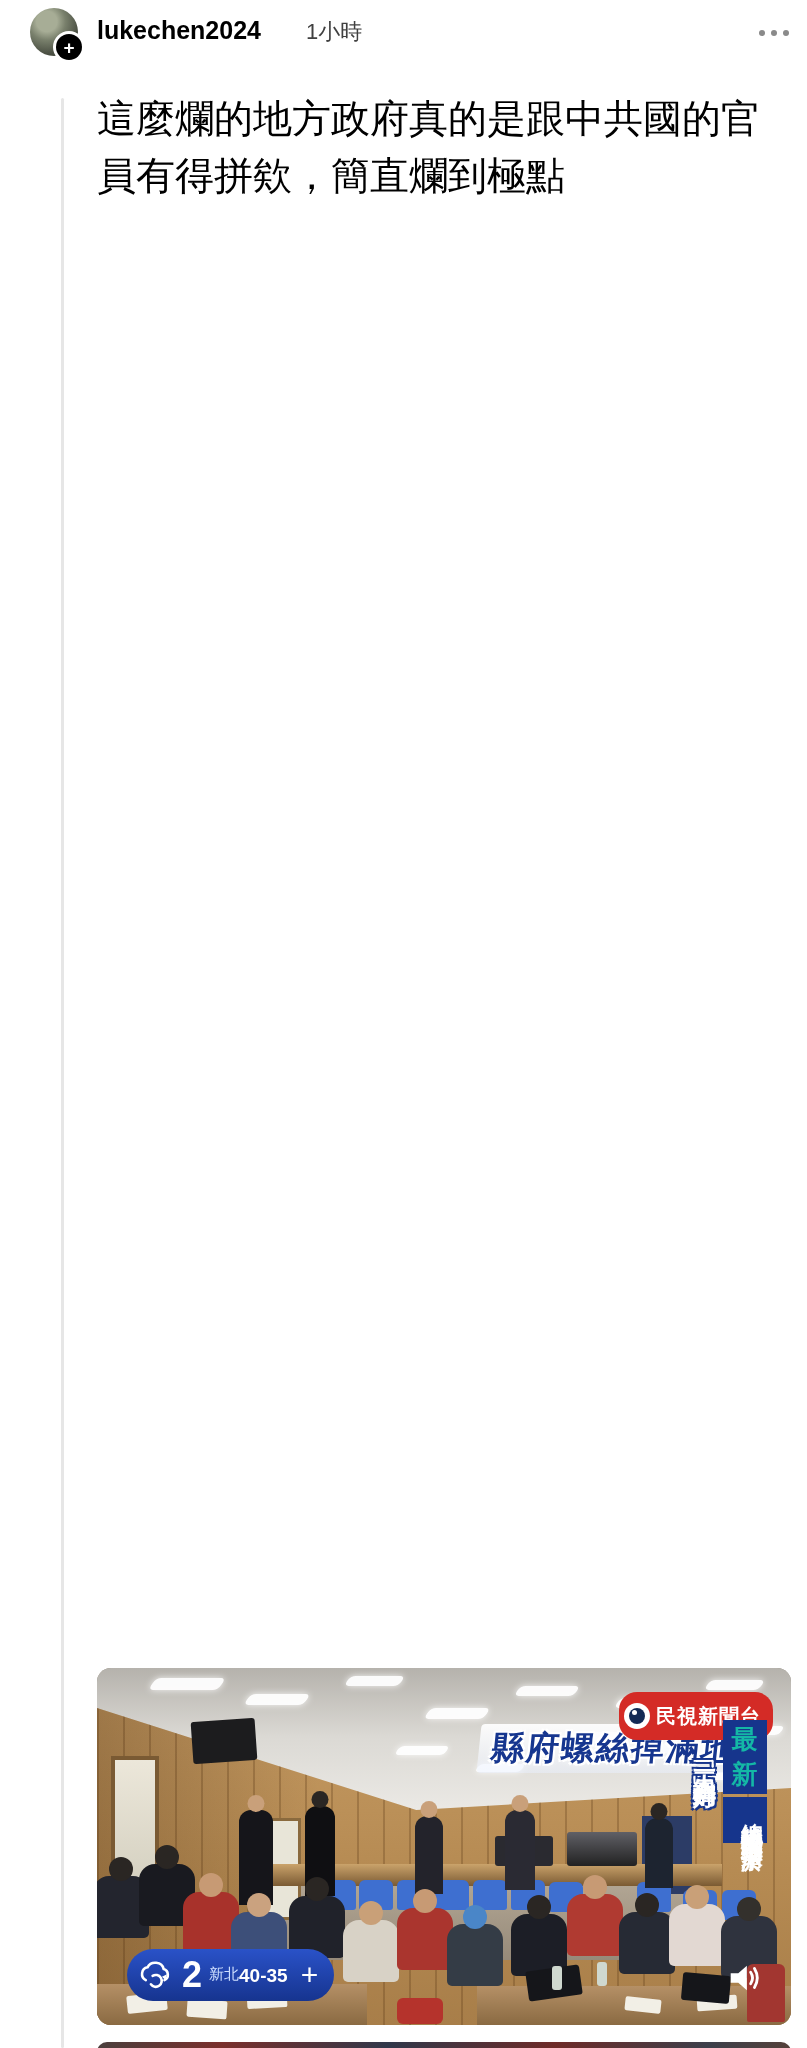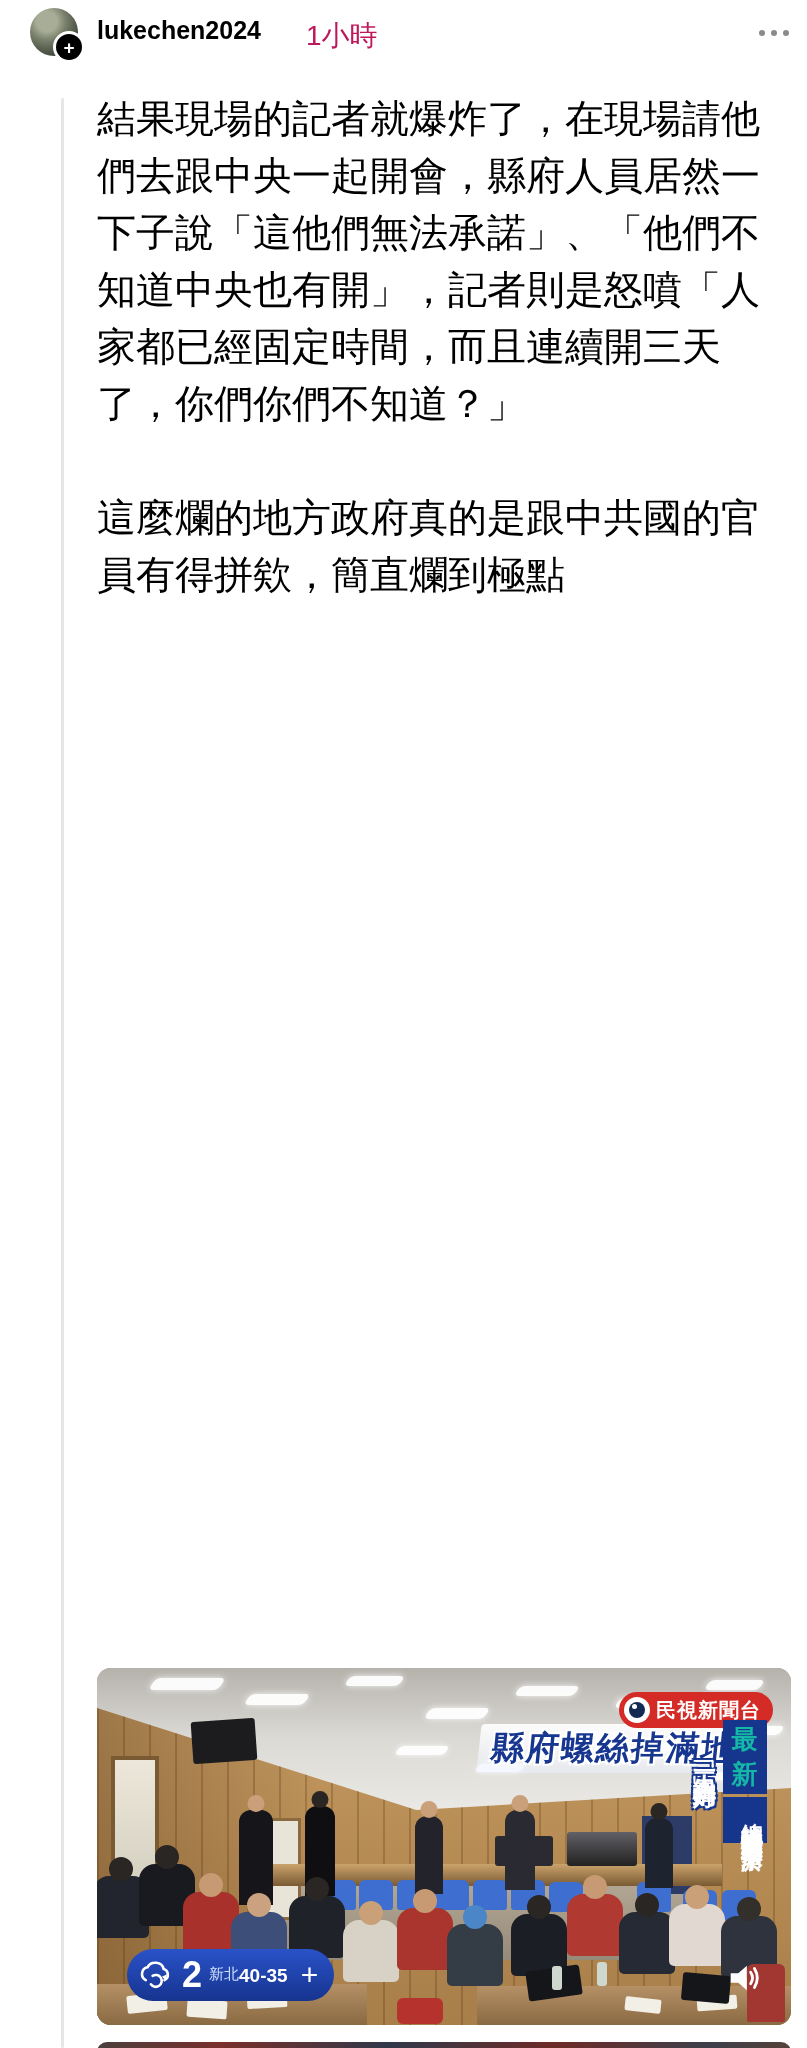--- a/index.html
+++ b/index.html
@@ -8,21 +8,21 @@
 
   
   .thread-line{position:absolute;left:61px;top:98px;width:3px;height:1950px;background:#e6e6e6;border-radius:2px;}
 
   
   .avatar{position:absolute;left:30px;top:8px;width:48px;height:48px;border-radius:50%;
     background:radial-gradient(circle at 35% 28%,#a7ad96 0 22%,#79806c 40%,#4d5245 68%,#30332b 100%);}
   .plus-badge{position:absolute;left:56px;top:34px;width:26px;height:26px;border-radius:50%;background:#000;
     box-shadow:0 0 0 3px #fff;color:#fff;font-size:19px;font-weight:bold;display:flex;align-items:center;justify-content:center;line-height:1;}
   .username{position:absolute;left:97px;top:16px;font-size:25px;font-weight:bold;color:#000;}
-  .timestamp{position:absolute;left:306px;top:17px;font-size:28px;color:#be185d;text-align:right;}
+  .timestamp{position:absolute;left:306px;top:17px;font-size:22px;color:#404040;text-align:right;}
   .more-menu{position:absolute;right:14px;top:26px;display:flex;gap:6px;padding:4px;cursor:pointer;}
   .more-menu i{width:6px;height:6px;border-radius:50%;background:#8a8a8a;}
 
   
   .post-body{position:absolute;left:97px;top:90px;width:700px;color:#000;}
   .post-body p{margin:0 0 57px 0;font-size:39px;line-height:57px;white-space:pre-line;letter-spacing:0;}
 
   
   .video{position:absolute;left:97px;top:1668px;width:694px;height:357px;border-radius:14px;overflow:hidden;background:#8f8679;}
   .scene{position:absolute;inset:0;}
@@ -47,21 +47,21 @@
   .sit{position:absolute;width:56px;height:62px;border-radius:16px 16px 5px 5px;background:var(--b);}
   .sit:before{content:"";position:absolute;left:50%;top:-19px;transform:translateX(-50%);width:24px;height:24px;border-radius:50%;background:var(--h);}
   .ftable{position:absolute;background:linear-gradient(#b59066,#8a6a42);}
   .paper{position:absolute;background:#f2efe6;border-radius:2px;}
   .lap{position:absolute;background:#15161a;border-radius:3px;}
   .redbag{position:absolute;width:46px;height:26px;background:#b5332c;border-radius:6px;}
   .redchair{position:absolute;left:650px;top:296px;width:38px;height:58px;background:#a23630;border-radius:6px 6px 2px 2px;}
   .bottle{position:absolute;width:10px;height:24px;background:#cfd8cf;border-radius:3px;}
 
   
-  .ftv-badge{position:absolute;top:24px;right:18px;height:36px;border-radius:18px;background:#d42b26;
+  .ftv-badge{position:absolute;top:24px;right:18px;height:48px;border-radius:18px;background:#d42b26;
     display:flex;align-items:center;gap:6px;padding:0 12px 0 5px;z-index:10;}
   .ftv-eye{width:26px;height:26px;border-radius:50%;background:#fff;position:relative;}
   .ftv-eye:before{content:"";position:absolute;left:5px;top:5px;width:16px;height:16px;border-radius:50%;background:#132a55;}
   .ftv-eye:after{content:"";position:absolute;left:8px;top:7px;width:5px;height:5px;border-radius:50%;background:#fff;}
   .ftv-badge span{color:#fff;font-size:20px;font-weight:bold;letter-spacing:1px;}
   .headline{position:absolute;left:382px;top:56px;z-index:9;font-size:33px;font-weight:bold;color:#16368f;
     letter-spacing:2px;transform:skewX(-6deg);padding:2px 12px;border-radius:4px;
     background:linear-gradient(180deg,rgba(255,255,255,.92),rgba(233,240,255,.5));
     text-shadow:2px 2px 0 #fff,-2px -2px 0 #fff,2px -2px 0 #fff,-2px 2px 0 #fff,0 0 8px #fff;}
   .timebar{position:absolute;left:372px;top:110px;height:32px;display:flex;z-index:9;}
@@ -98,26 +98,20 @@
   <div class="plus-badge">+</div>
   <div class="username">lukechen2024</div>
   <div class="timestamp">1小時</div>
   <div class="more-menu">
       <i></i>
       <i></i>
       <i></i>
     </div>
 
   <div class="post-body">
-    <p>結果現場的記者就爆炸了，在現場請他
-們去跟中央一起開會，縣府人員居然一
-下子說「這他們無法承諾」、「他們不
-知道中央也有開」，記者則是怒噴「人
-家都已經固定時間，而且連續開三天
-了，你們你們不知道？」</p>
     <p>這麼爛的地方政府真的是跟中共國的官
 員有得拼欸，簡直爛到極點</p>
   </div>
 
   <div class="video">
     <div class="scene">
       <div class="ceil"></div>
       <div class="light" style="left:55px;top:10px;width:70px;height:12px;"></div>
       <div class="light" style="left:150px;top:26px;width:60px;height:11px;"></div>
       <div class="light" style="left:250px;top:8px;width:55px;height:10px;"></div>

